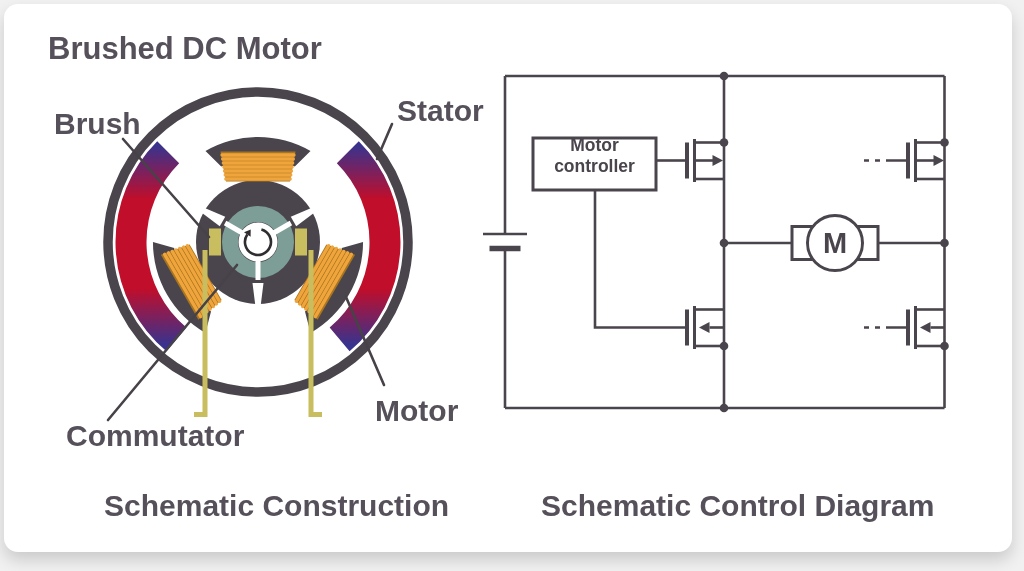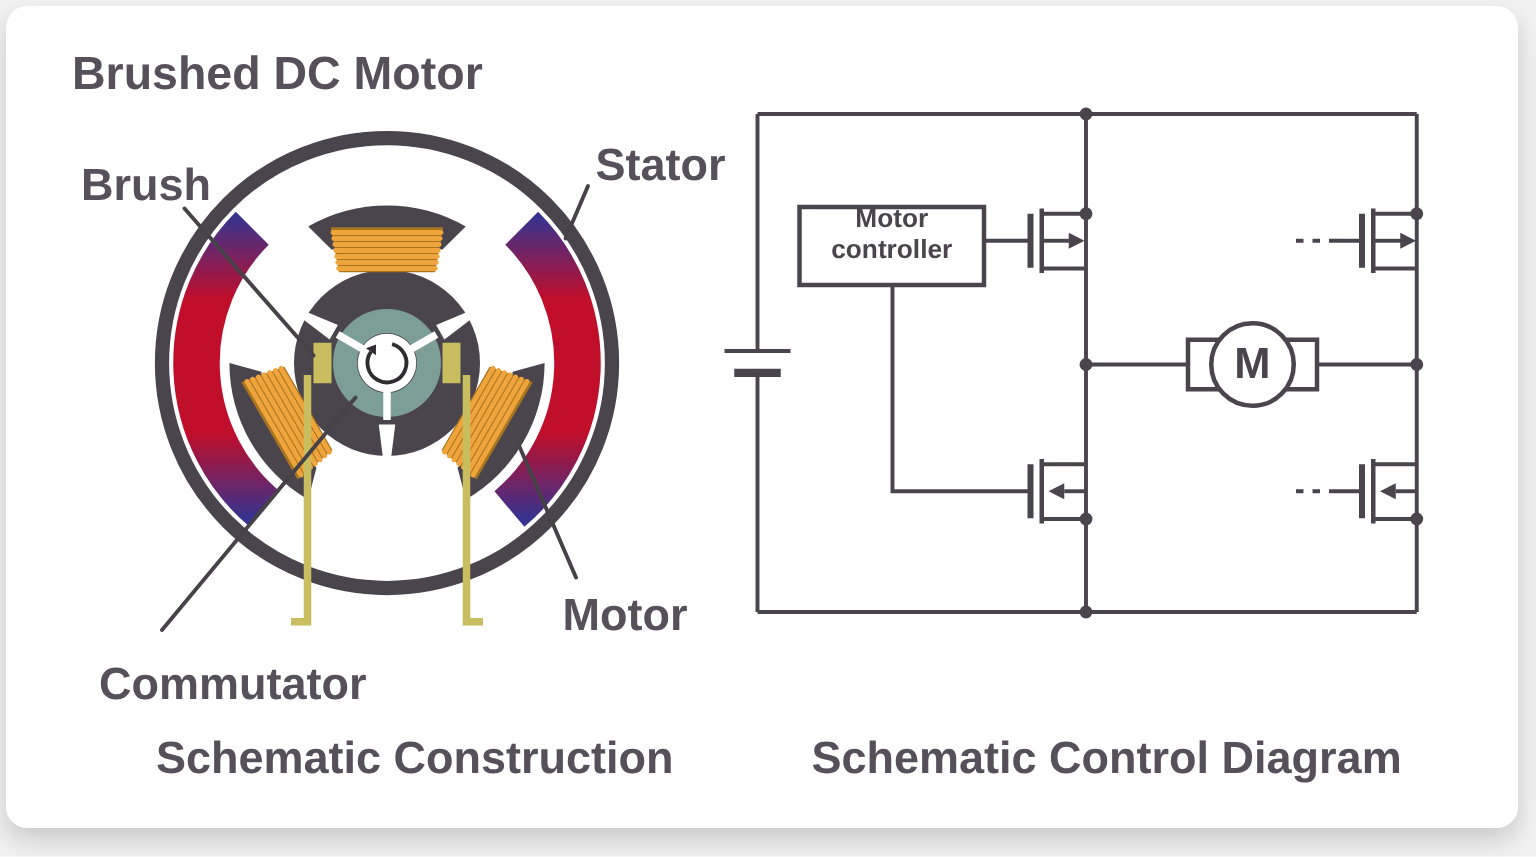--- a/index.html
+++ b/index.html
@@ -183,21 +183,21 @@
       <circle cx="724" cy="346" r="4.3"></circle>
       <circle cx="944.5" cy="346" r="4.3"></circle>
       <circle cx="724" cy="408" r="4.3"></circle>
     </g>
   </g>
 </svg>
 
 <div class="label title" style="left:36px;top:31px;">Brushed DC Motor</div>
 <div class="label part" style="left:42px;top:107px;">Brush</div>
 <div class="label part" style="left:385px;top:94px;">Stator</div>
-<div class="label part" style="left:54px;top:440px;">Commutator</div>
+<div class="label part" style="left:54px;top:419px;">Commutator</div>
 <div class="label part" style="left:363px;top:394px;">Motor</div>
 <div class="label caption" style="left:92px;top:489px;width:340px;">Schematic Construction</div>
 <div class="label caption" style="left:529px;top:489px;width:400px;">Schematic Control Diagram</div>
 
 <div class="ctrl-label">
   <div>Motor</div>
   <div>controller</div>
 </div>
 <div class="m-label">M</div>
 

